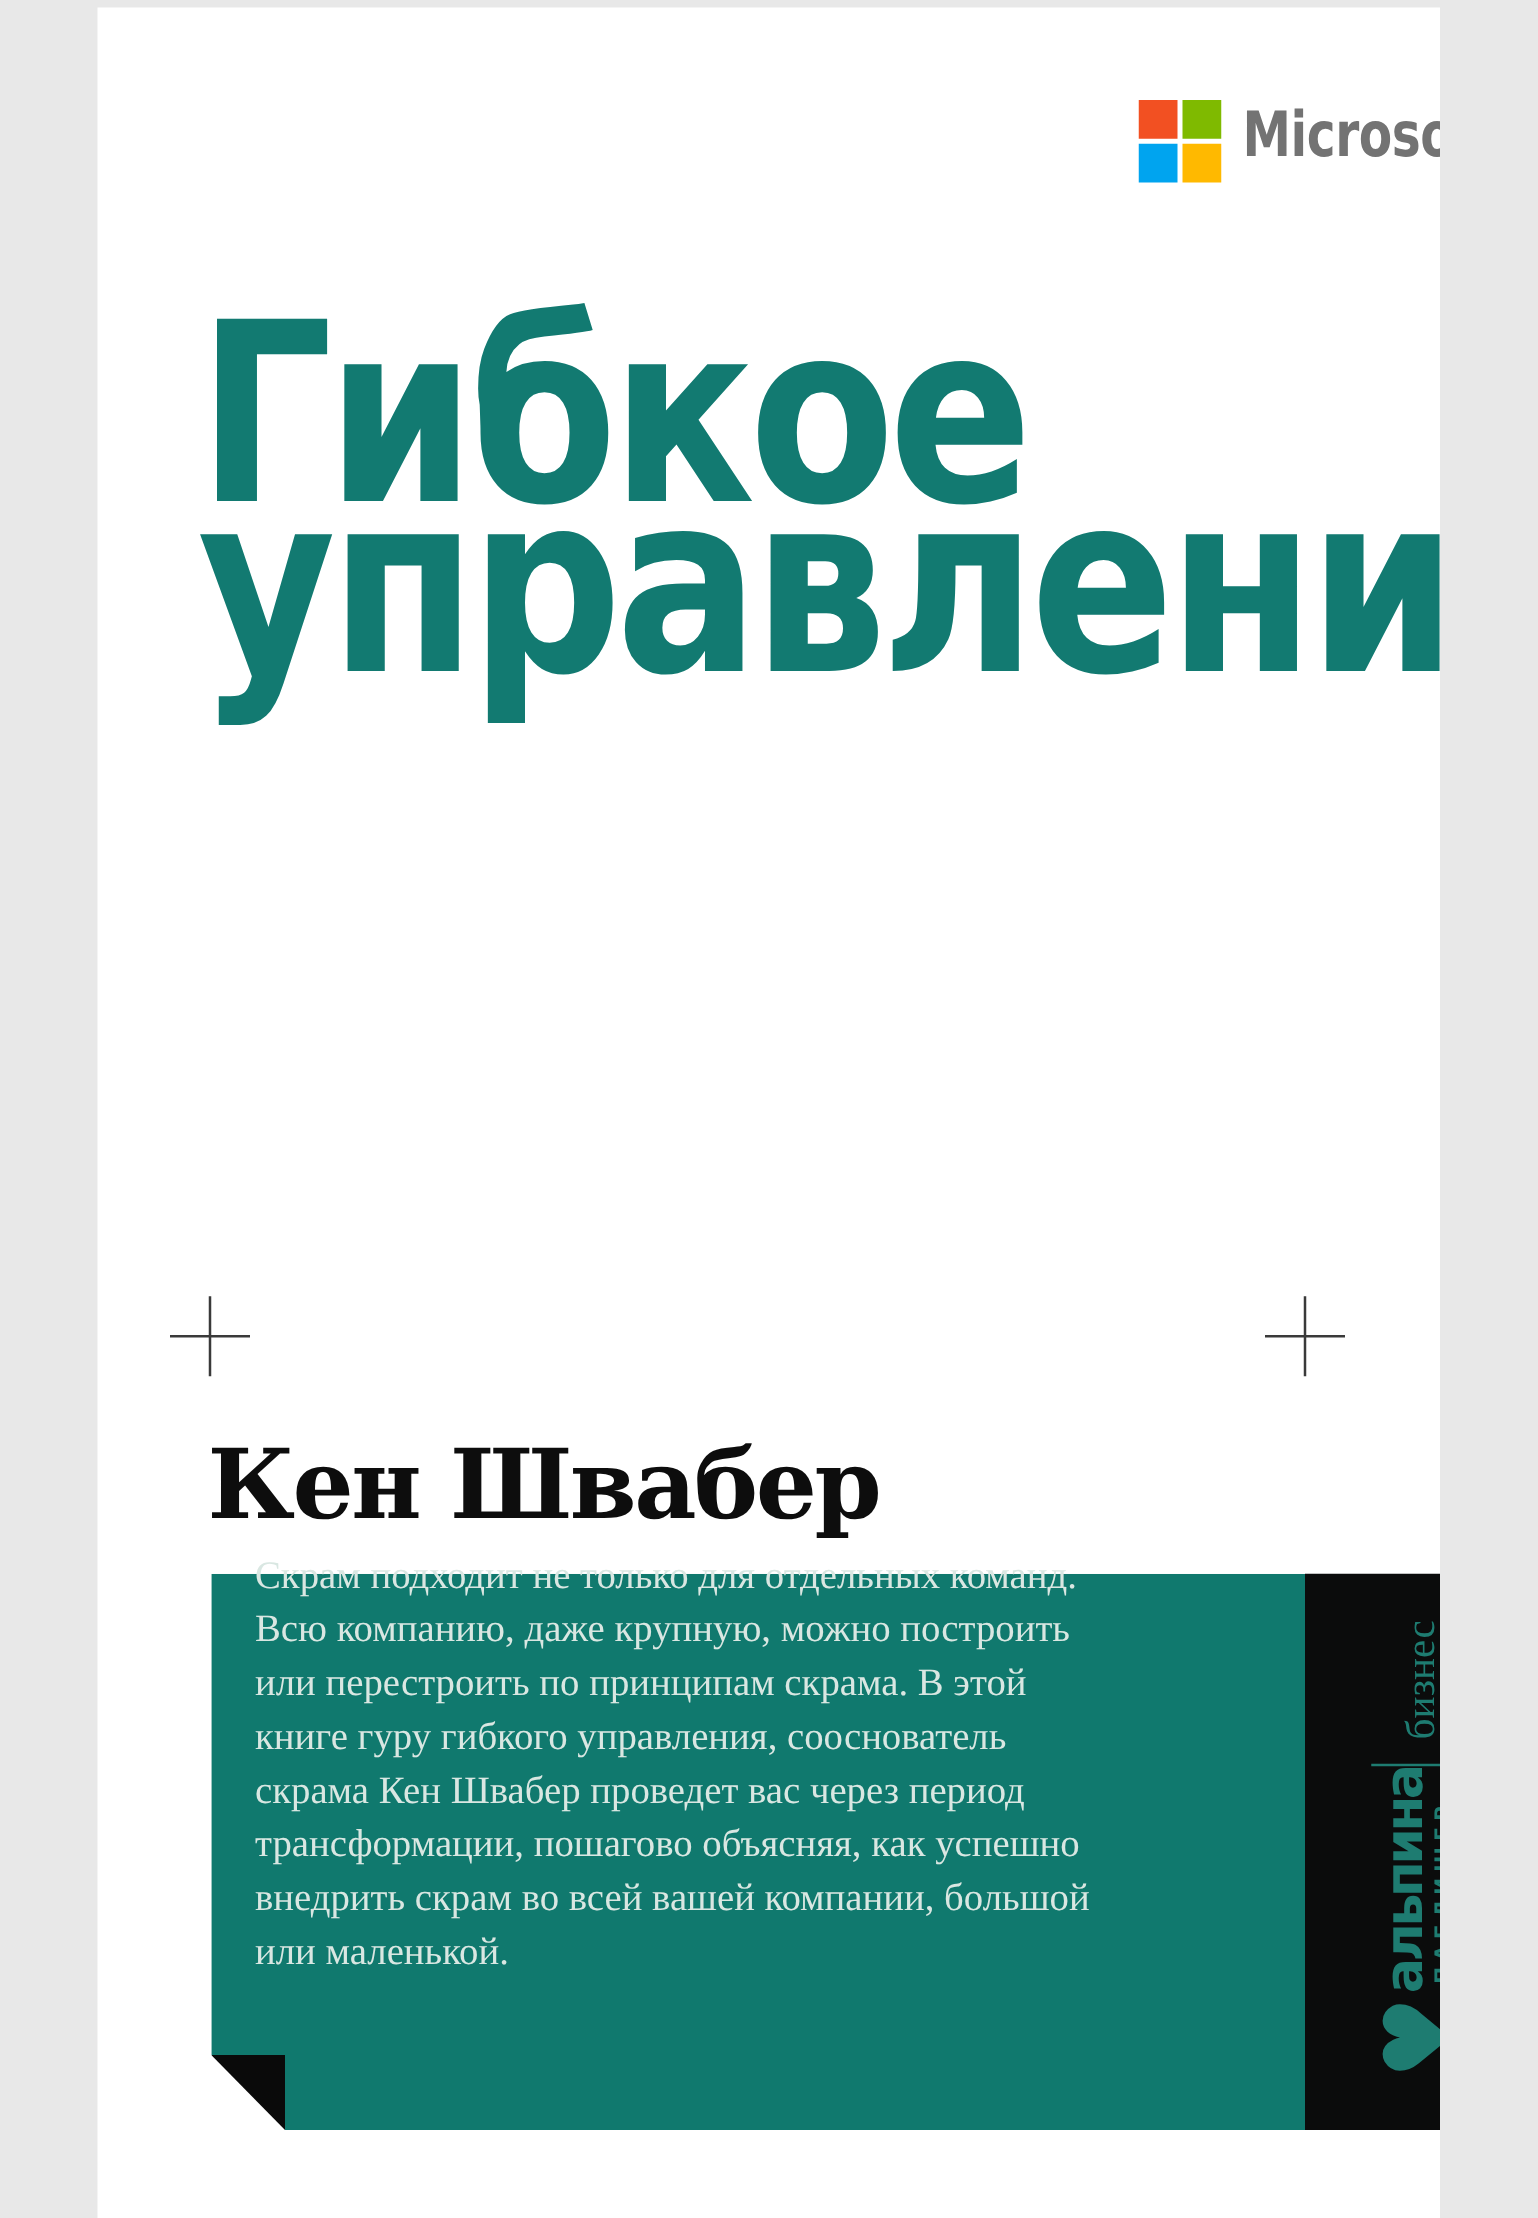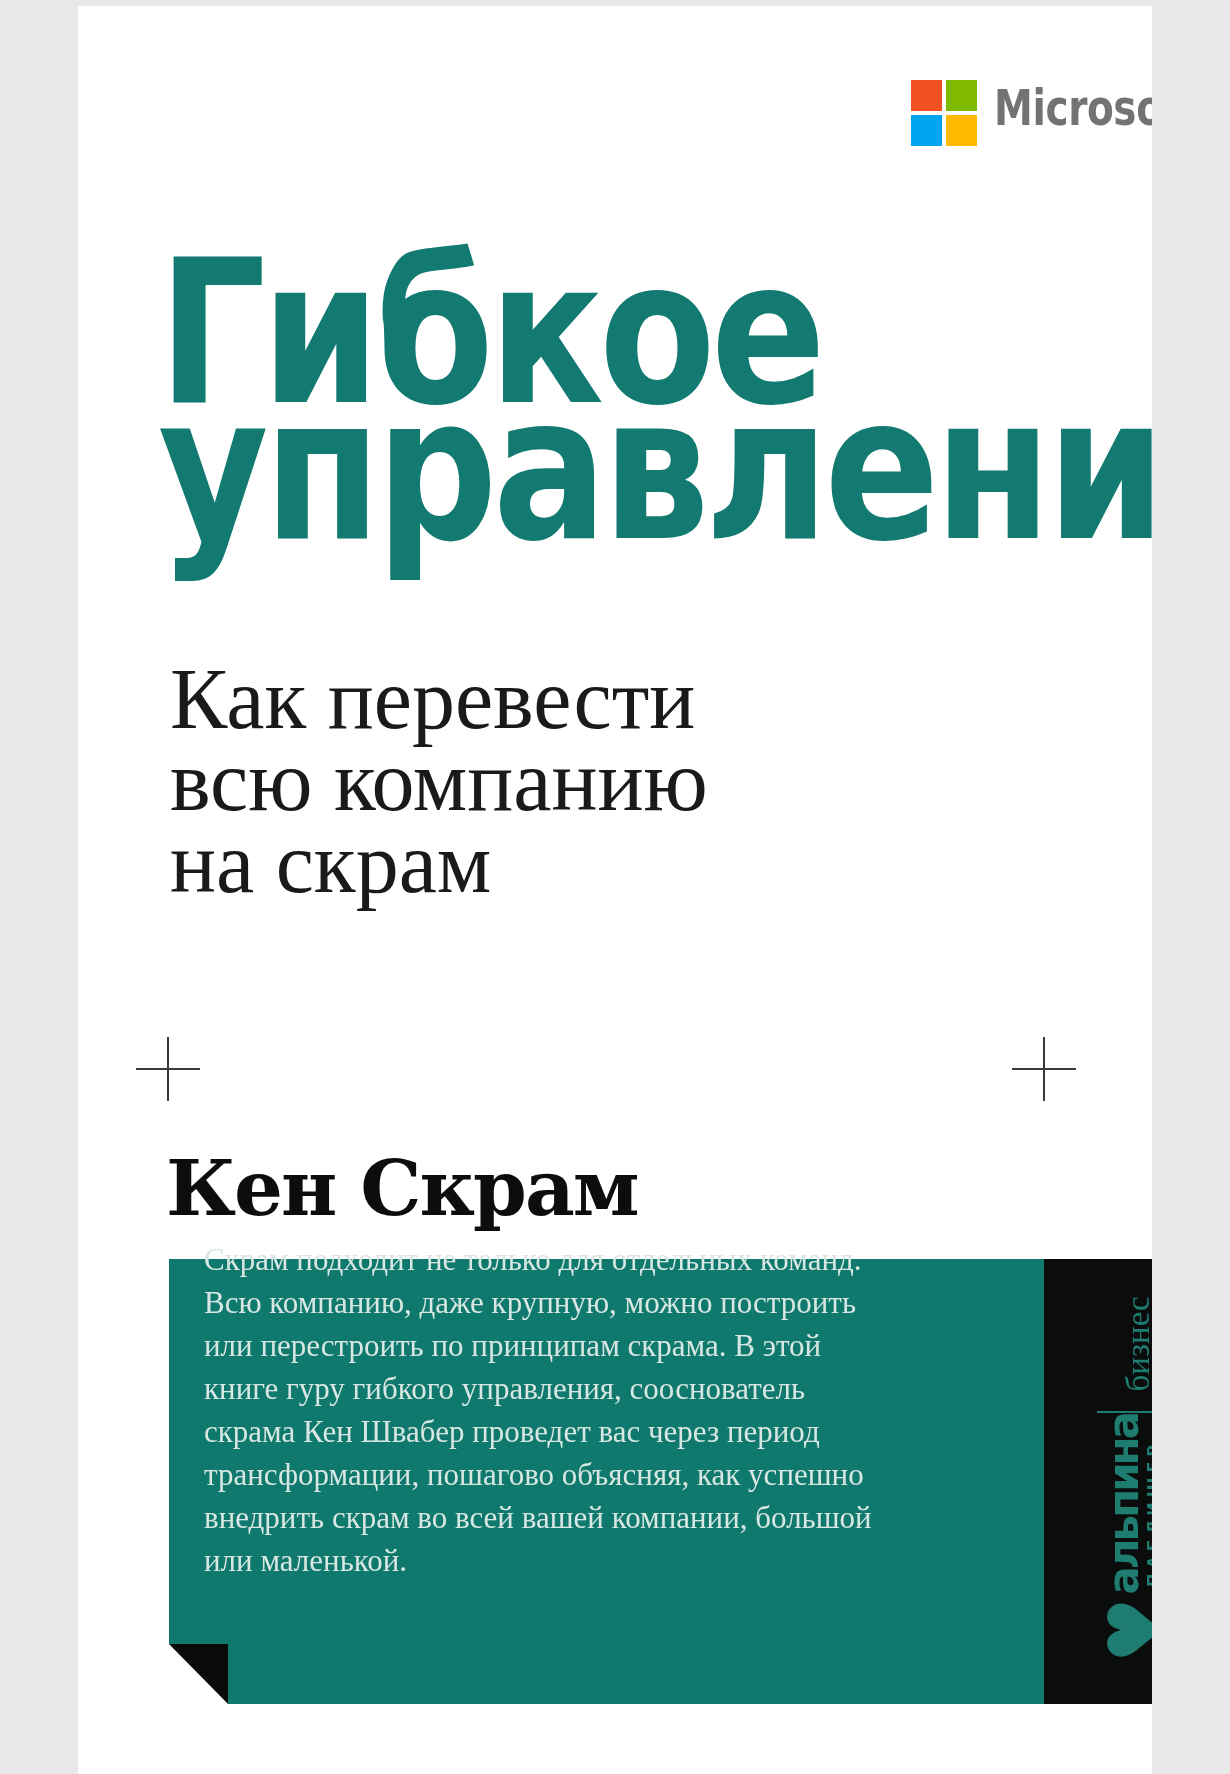--- a/index.html
+++ b/index.html
@@ -128,38 +128,35 @@
       <div class="sq sq-yellow"></div>
     </div>
     <div class="ms-wordmark">Microsoft</div>
   </div>
 
   <div class="book-title">
     <span>Гибкое</span>
     <span>управление</span>
   </div>
 
-  <div class="book-subtitle">Как перевести
-всю компанию
-на скрам</div>
 
   <div class="crop-mark crop-1">
     <div class="h"></div>
       <div class="v"></div>
   </div>
   <div class="crop-mark crop-2">
     <div class="h"></div>
       <div class="v"></div>
   </div>
   <div class="crop-mark crop-3">
     <div class="h"></div>
       <div class="v"></div>
   </div>
 
-  <div class="author-name">Кен Скрам</div>
+  <div class="author-name">Кен Швабер</div>
 
   <div class="annotation-box"></div>
   <div class="fold-corner"></div>
   <div class="annotation-text">Скрам подходит не только для отдельных команд.
 Всю компанию, даже крупную, можно построить
 или перестроить по принципам скрама. В этой
 книге гуру гибкого управления, сооснователь
 скрама Кен Швабер проведет вас через период
 трансформации, пошагово объясняя, как успешно
 внедрить скрам во всей вашей компании, большой

